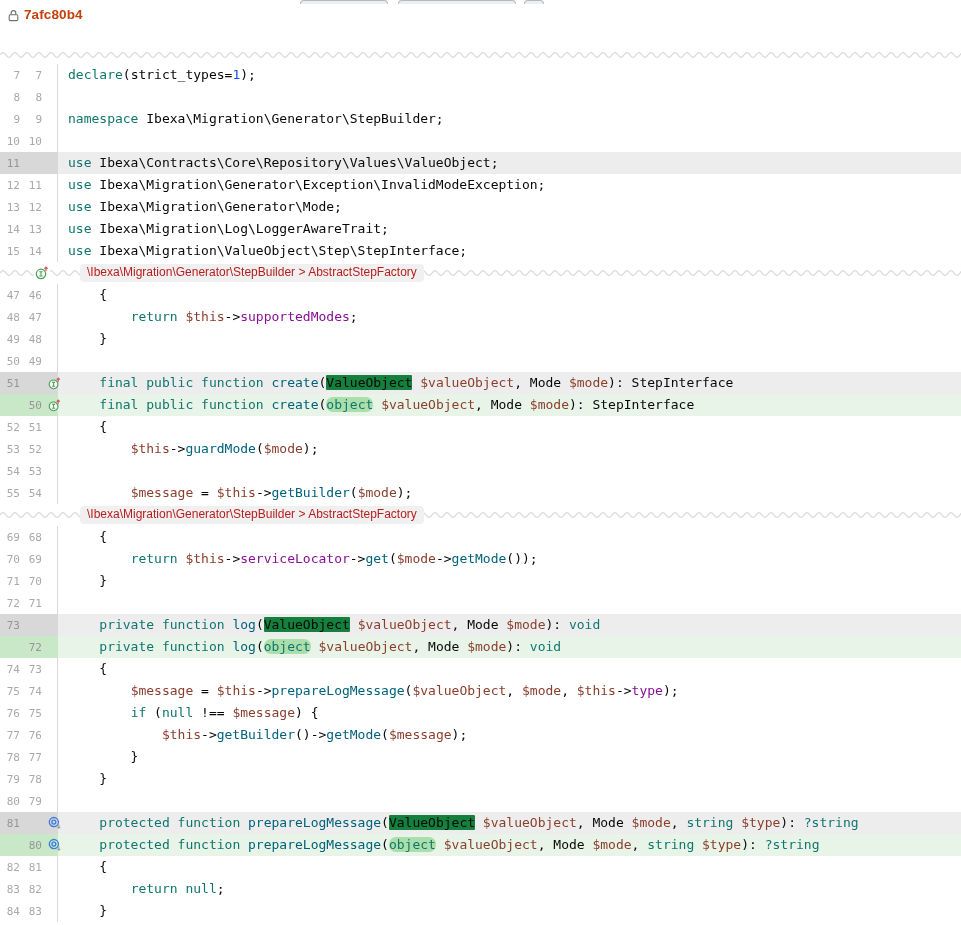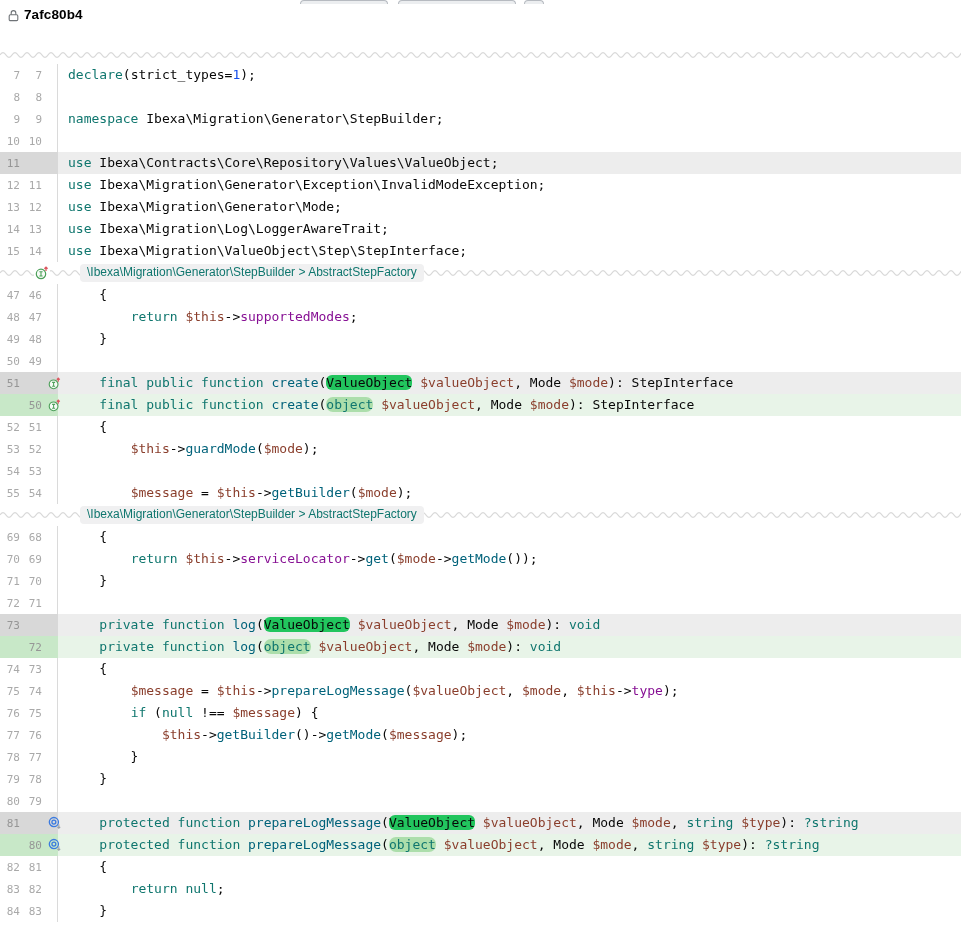--- a/index.html
+++ b/index.html
@@ -6,21 +6,21 @@
   html,body { margin:0; padding:0; }
   body {
     width:961px; height:925px; overflow:hidden;
     background:#ffffff;
     font-family:"Liberation Sans", sans-serif;
   }
   
   .hdr { position:relative; height:46px; padding:5px 10px 0 8px; background:#fff; }
   .hdr-row { display:flex; align-items:center; height:19px; gap:5px; }
   .lock { display:flex; align-items:center; flex:none; margin-top:1px; }
-  .hash { font-size:13.5px; font-weight:bold; color:#000000; letter-spacing:.1px; }
+  .hash { font-size:13.5px; font-weight:bold; color:#c2410c; letter-spacing:.1px; }
   .fpath { font-size:13.5px; color:#8f9193; margin-left:5px; }
   .artifact { position:absolute; top:0; height:4px; border:1px solid #b6bac0; border-bottom:none;
               border-radius:5px 5px 0 0; background:#eceef0; }
   
   .diff { position:relative; font-family:"DejaVu Sans Mono", monospace; font-size:13px; }
   .row { display:flex; height:22px; position:relative; }
   .gutter { width:58px; flex:none; display:flex; align-items:center; height:22px;
             border-right:1px solid #dadada; }
   .num { width:19px; flex:none; text-align:right; font-size:11px; color:#a9a9a9; }
   .num.old { margin-left:1px; }
@@ -31,30 +31,30 @@
   .row.removed .gutter { background:#d8d8d8; border-right-color:#d8d8d8; }
   .row.added { background:#e8f4e8; }
   .row.added .gutter { background:#c8e8c8; border-right-color:#c8e8c8; }
   .row.removed .num, .row.added .num { color:#969696; }
   .tok-k { color:#0f766e; }
   .tok-f { color:#00627a;text-align:center; }
   .tok-p { color:#871094; }
   .tok-v { color:#8a3e2c; }
   .tok-n { color:#1750eb; }
   .tok-t { color:#080808; }
-  .hl-del { background:#22c55e; border-radius:6px; }
+  .hl-del { background:#15803d; border-radius:1px; }
   .hl-add { background:#acdeab; border-radius:7px; }
   
   .row.sep { height:22px; display:block; }
   .row.sep.top { height:18px; }
   .wavewrap { position:absolute; left:0; right:0; top:50%; transform:translateY(-50%); height:12px; }
   .sep-icon { position:absolute; left:34px; top:50%; transform:translateY(-50%);
               width:16px; height:15px; background:#fff; display:flex; align-items:center; justify-content:center; }
   .sep-pill { position:absolute; left:80px; top:50%; transform:translateY(-50%);
-              background:#f0f0f1; color:#0f766e; font-family:"Liberation Sans", sans-serif;
+              background:#f0f0f1; color:#b91c1c; font-family:"Liberation Sans", sans-serif;
               font-size:12px; line-height:15px; padding:1px 7px 2px; border-radius:4px; white-space:nowrap; }
 </style>
 </head>
 <body>
 
 <div class="hdr">
   <span class="artifact" style="left:300px;width:88px;"></span>
   <span class="artifact" style="left:398px;width:118px;"></span>
   <span class="artifact" style="left:524px;width:20px;"></span>
   <div class="hdr-row">

